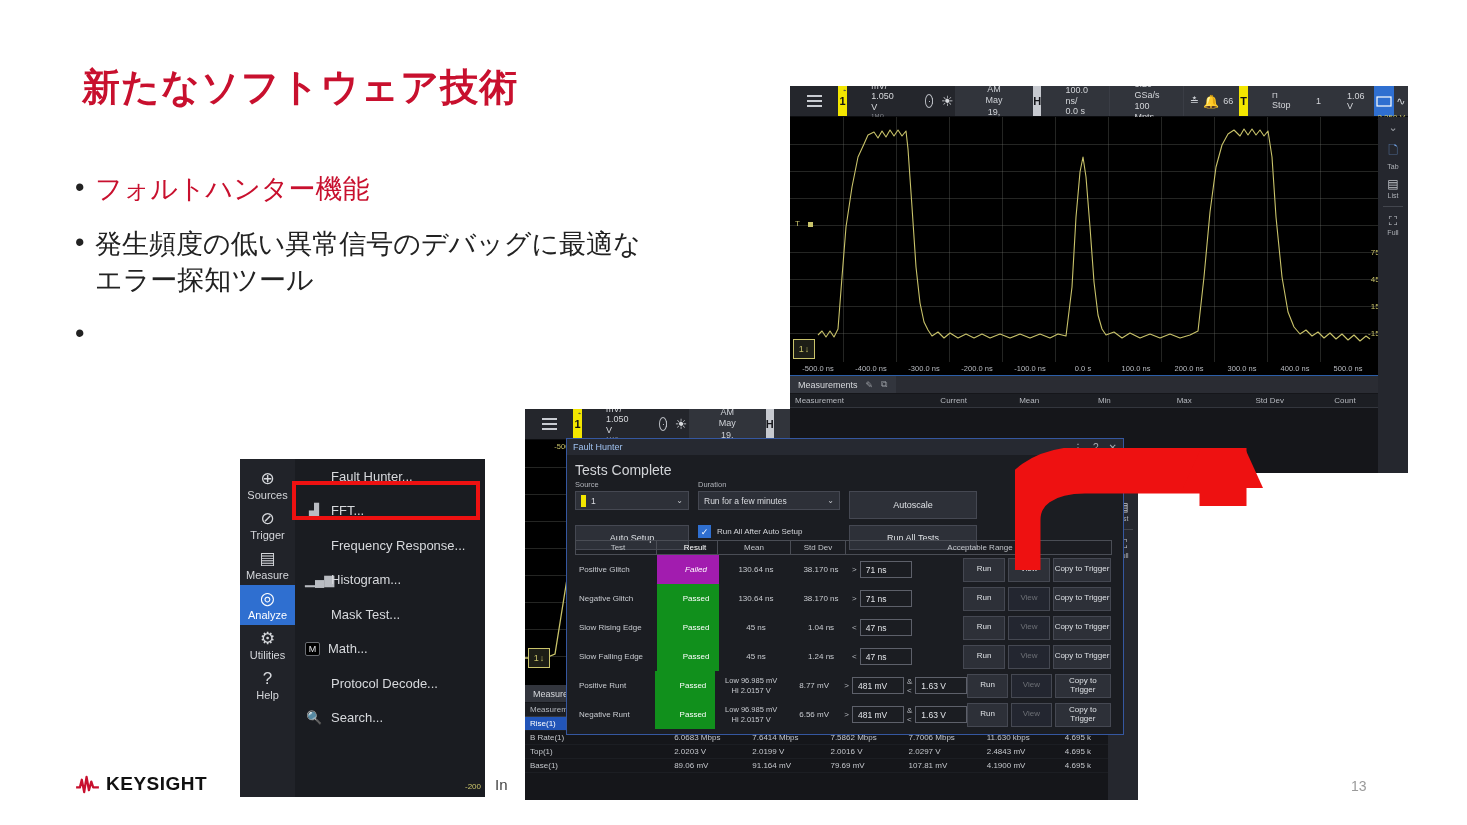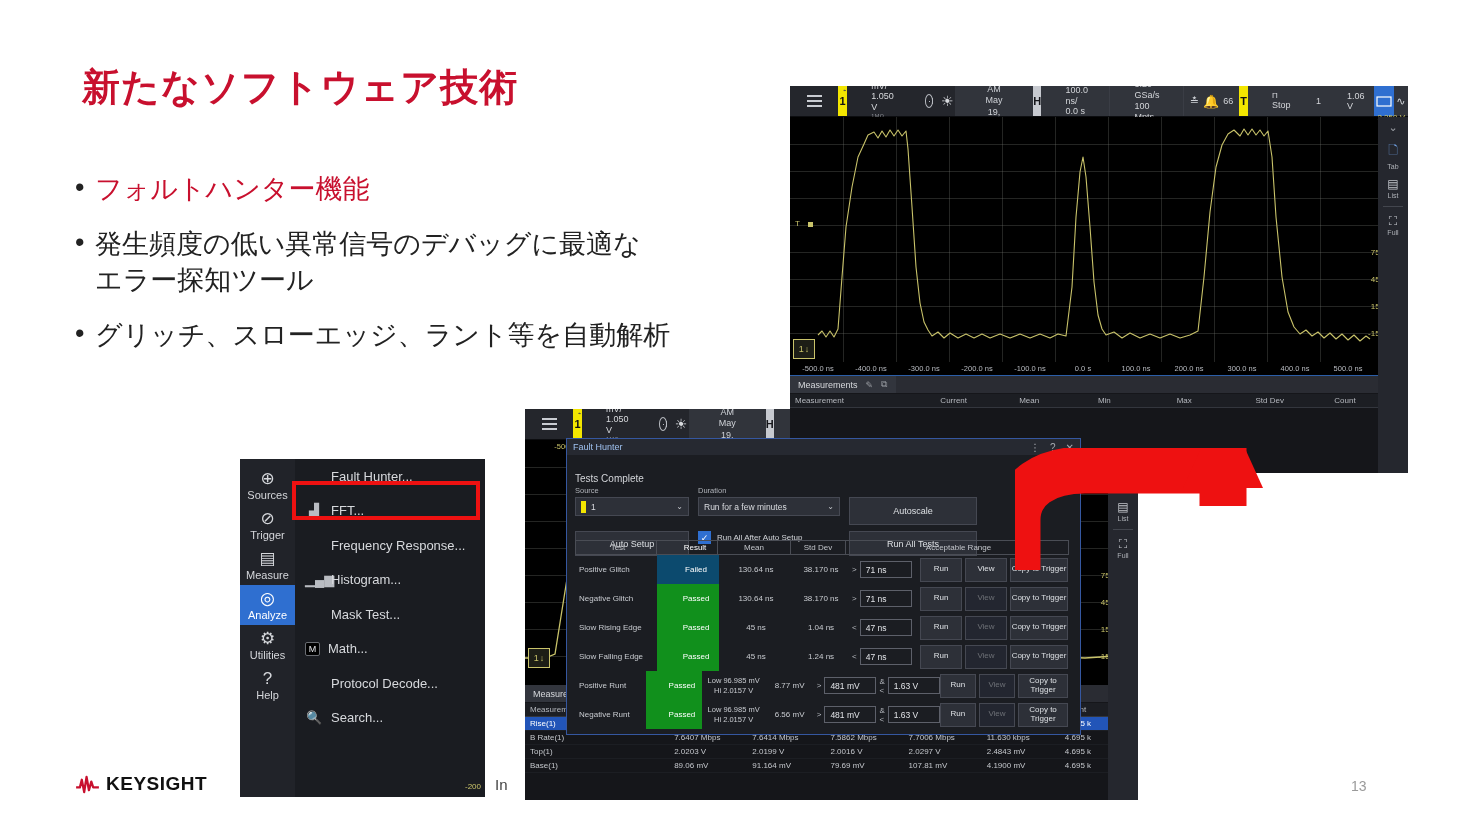--- a/index.html
+++ b/index.html
@@ -103,41 +103,41 @@
   .ar-item.active { background: #2f6fd0; color: #fff; }
   .ar-item .gl { font-size: 17px; line-height: 18px; }
   #analyze-menu { position: absolute; left: 55px; top: 0; width: 190px; height: 100%; background: #1a1c21; }
   .am-item { display: flex; align-items: center; height: 34.5px; padding-left: 10px; gap: 8px; color: #d7d9dd; font-size: 13px; }
   .am-item .gl { width: 18px; text-align: center; color: #b9bcc2; font-size: 13px; }
   .am-item .mbox { width: 15px; height: 14px; background: #000; border: 1px solid #6a6d73; color: #e6e8ec; font-size: 9px; display: flex; align-items: center; justify-content: center; border-radius: 2px; }
   #fault-hunter-highlight { position: absolute; left: 52px; top: 22px; width: 188px; height: 39px; border: 4px solid #ee1111; }
   .probe-tip { position: absolute; width: 4px; background: #f3e600; }
 
   
-  #fh-dialog { position: absolute; left: 566px; top: 438px; width: 515px; height: 297px; background: #1b1d22; border: 1px solid #3557a0; }
+  #fh-dialog { position: absolute; left: 566px; top: 438px; width: 558px; height: 297px; background: #1b1d22; border: 1px solid #3557a0; }
   #fh-title { height: 16px; background: #262931; display: flex; align-items: center; padding: 0 6px; font-size: 9px; color: #9fc2f0; }
   #fh-title .sp { flex: 1; }
   #fh-title .tic { color: #a7aab0; font-size: 10px; margin-left: 10px; }
-  #fh-status { padding: 18px 8px 2px; font-size: 10px; color: #d2d4d8; }
+  #fh-status { padding: 7px 8px 2px; font-size: 14px; color: #d2d4d8; }
   .fh-controls { display: flex; padding: 0 8px; gap: 9px; }
   .fld-label { font-size: 7.5px; color: #b0b3b9; margin-bottom: 2px; }
   .sel-box { height: 19px; background: #2d3038; border: 1px solid #454852; display: flex; align-items: center; padding: 0 5px; font-size: 8.5px; color: #dadce0; }
   .sel-box .caret { margin-left: auto; font-size: 8px; color: #c3c6cb; }
   .sel-box .chan-chip { width: 5px; height: 12px; background: #f3e600; margin-right: 5px; }
   .big-btn { background: #2d3038; border: 1px solid #454852; color: #dde0e4; font-size: 9px; display: flex; align-items: center; justify-content: center; height: 28px; }
   .chk { width: 13px; height: 13px; background: #2f6fd0; color: #fff; font-size: 9px; display: flex; align-items: center; justify-content: center; }
   
   #fh-table { position: absolute; left: 8px; top: 101px; right: 12px; }
   .fht-head { display: flex; height: 15px; font-size: 8px; color: #c2c5ca; }
   .fht-head div { border: 1px solid #4a4d55; margin-right: -1px; display: flex; align-items: center; justify-content: center; }
   .fht-row { display: flex; height: 29px; font-size: 8px; color: #c8cbd0; align-items: stretch; }
   .fht-row > div { display: flex; align-items: center; }
   .col-test { width: 82px; padding-left: 4px; }
   .col-result { width: 62px; justify-content: center; color: #fff; font-size: 8px; padding-left: 16px; }
-  .col-result.failed { background: #0c4a6e; }
+  .col-result.failed { background: #a21caf; font-style: italic; }
   .col-result.passed { background: #11901c; }
   .col-mean { width: 74px; justify-content: center; text-align: center; line-height: 1.25; }
   .col-std { width: 56px; justify-content: center; }
   .col-range { flex: 1; display: flex; align-items: center; gap: 3px; padding-left: 3px; }
   .rng-op { font-size: 8px; color: #b6b9bf; }
   .rng-input { height: 17px; min-width: 52px; background: #1b1d22; border: 1px solid #5d606a; color: #e2e4e8; font-size: 8.5px; display: flex; align-items: center; padding: 0 5px; }
   .col-act { width: 42px; margin-right: 3px; }
   .act-btn { width: 100%; height: 24px; background: #2d3038; border: 1px solid #454852; color: #dde0e4; font-size: 8px; display: flex; align-items: center; justify-content: center; text-align: center; line-height: 1.1; }
   .act-btn.dim { color: #6d7076; background: #232630; }
   .col-copy { width: 58px; }
@@ -155,21 +155,20 @@
     <span class="dot">•</span>
     <span class="btext">フォルトハンター機能</span>
   </div>
   <div class="bullet">
     <span class="dot">•</span>
     <span class="btext" style="white-space:pre-line">発生頻度の低い異常信号のデバッグに最適な
 エラー探知ツール</span>
   </div>
   <div class="bullet">
     <span class="dot">•</span>
-    <span class="btext">グリッチ、スローエッジ、ラント等を自動解析</span>
   </div>
 </div>
 
 <div id="keysight-logo">
   <svg class="mark" viewBox="0 0 24 20">
     <path d="M0 13 L4 13 L6 5 L8.5 18 L11 2 L13.5 16 L16 7 L18 13 L24 13" fill="none" stroke="#c8102e" stroke-width="2.4" stroke-linejoin="round"></path>
   </svg>
   <span class="wordmark">KEYSIGHT</span>
 </div>
 <div id="footer-note">In</div>
@@ -287,21 +286,21 @@
     <div class="c-name">Rise(1)</div>
     <div class="c-val">45.467 ns</div>
     <div class="c-val">45.369 ns</div>
     <div class="c-val">43.325 ns</div>
     <div class="c-val">49.015 ns</div>
     <div class="c-val">508.59 ps</div>
     <div class="c-val">4.695 k</div>
   </div>
   <div class="meas-row">
     <div class="c-name">B Rate(1)</div>
-    <div class="c-val">7.6407 Mbps</div>
+    <div class="c-val">6.0683 Mbps</div>
     <div class="c-val">7.6414 Mbps</div>
     <div class="c-val">7.5862 Mbps</div>
     <div class="c-val">7.7006 Mbps</div>
     <div class="c-val">11.630 kbps</div>
     <div class="c-val">4.695 k</div>
   </div>
   <div class="meas-row">
     <div class="c-name">Top(1)</div>
     <div class="c-val">2.0203 V</div>
     <div class="c-val">2.0199 V</div>

